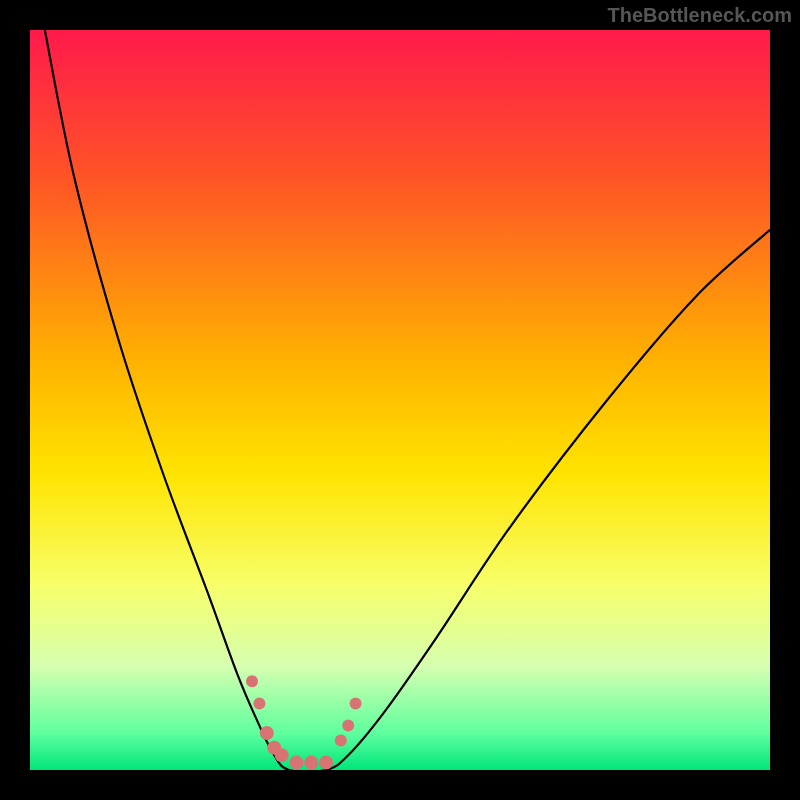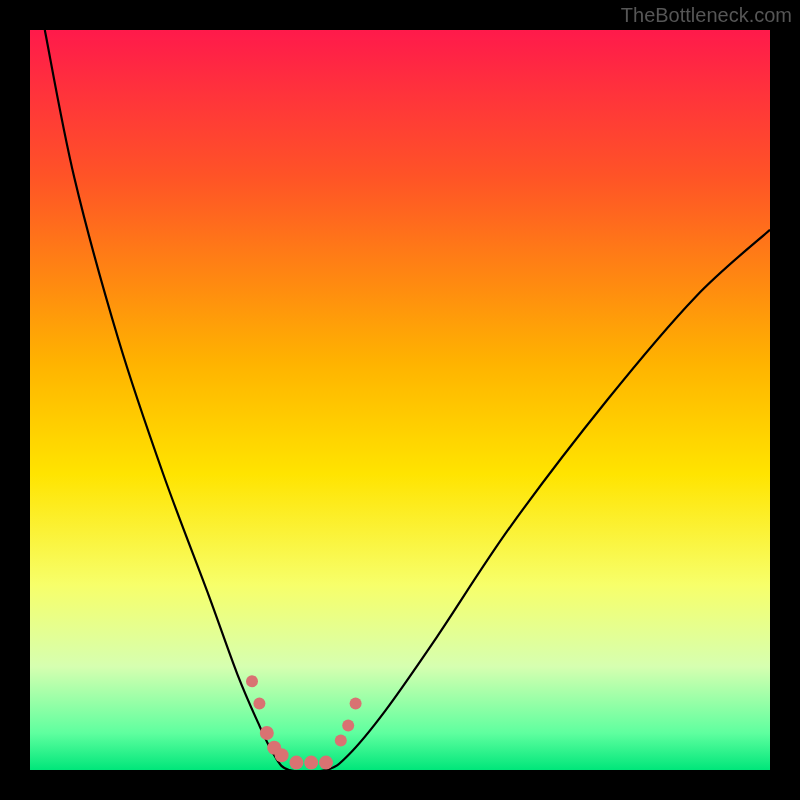--- a/index.html
+++ b/index.html
@@ -1,18 +1,18 @@
 <!DOCTYPE html>
 <html><head>
 <meta charset="utf-8">
 <style>
   html,body{margin:0;padding:0;width:800px;height:800px;background:#000;overflow:hidden;font-family:Arial,Helvetica,sans-serif}
   .frame{position:absolute;inset:0;background:#000}
   .plot{position:absolute;left:30px;top:30px;width:740px;height:740px;overflow:hidden}
-  .credit{position:absolute;top:4px;right:8px;font-size:20px;font-weight:400;color:#565656;letter-spacing:0;z-index:10}
+  .credit{position:absolute;top:4px;right:8px;font-size:20px;font-weight:700;color:#565656;letter-spacing:0;z-index:10}
 </style>
 </head>
 <body>
 
 <div class="frame">
   <div class="credit">TheBottleneck.com</div>
   <div class="plot">
     <svg id="svg" width="740" height="740" viewBox="0 0 740 740">
         <defs>
           <linearGradient id="bg" x1="0" y1="0" x2="0" y2="1">

